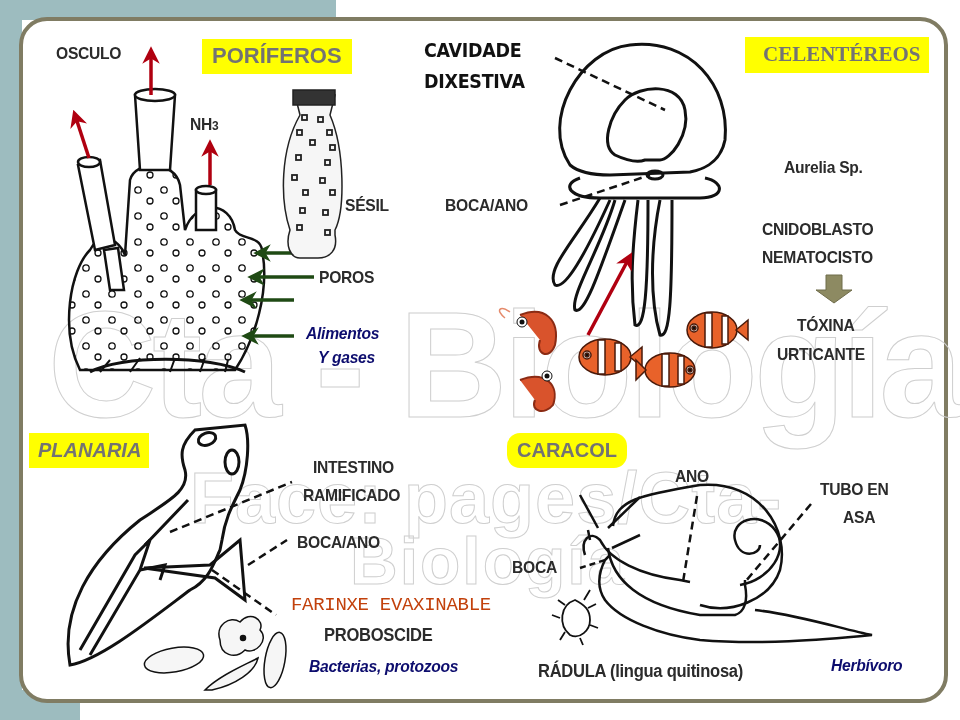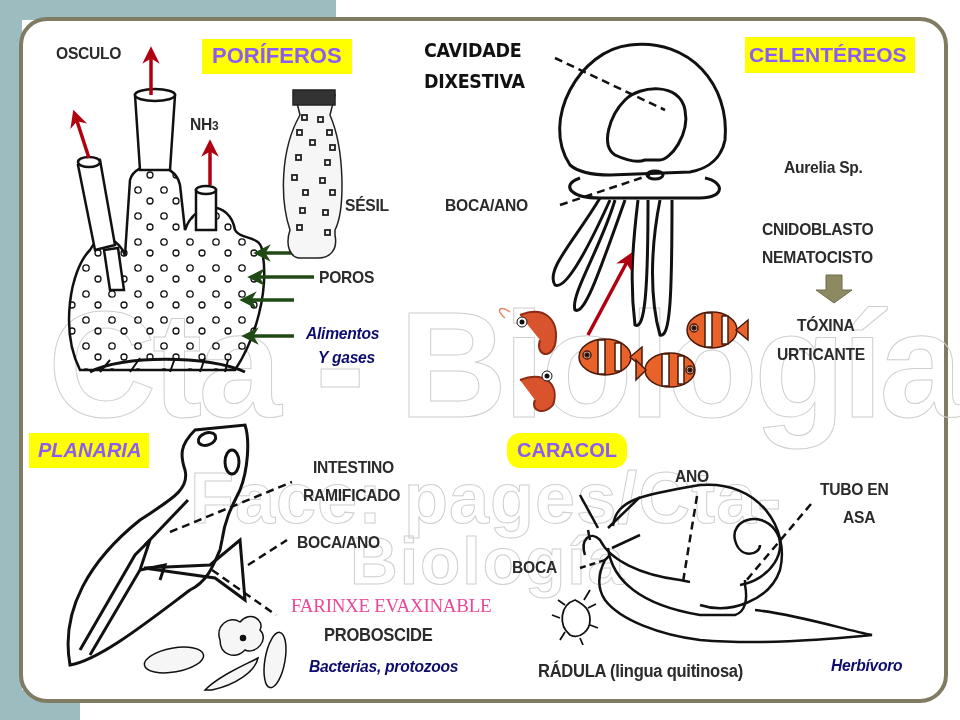--- a/index.html
+++ b/index.html
@@ -3,23 +3,23 @@
 <meta charset="utf-8">
 <style>
   html,body{margin:0;padding:0;}
   body{width:960px;height:720px;position:relative;overflow:hidden;background:#ffffff;font-family:"Liberation Sans",sans-serif;}
   .bg-top{position:absolute;left:0;top:0;width:336px;height:20px;background:#9dbcbf;}
   .bg-left{position:absolute;left:0;top:0;width:22px;height:720px;background:#9dbcbf;}
   .bg-bl{position:absolute;left:0;top:690px;width:80px;height:30px;background:#9dbcbf;}
   .panel{position:absolute;left:19px;top:17px;width:921px;height:678px;border:4px solid #807c63;border-radius:28px;background:#ffffff;overflow:hidden;}
   svg.art{position:absolute;left:0;top:0;width:960px;height:720px;}
   .lbl{position:absolute;font-weight:bold;color:#2b2b2b;font-size:17px;letter-spacing:-0.3px;line-height:1.15;white-space:nowrap;transform:scaleX(0.92);transform-origin:left top;}
-  .title{position:absolute;background:#ffff00;font-weight:bold;color:#8b5cf6;font-size:21px;padding:6px 8px 5px 8px;line-height:1;white-space:nowrap;}
+  .title{position:absolute;background:#ffff00;font-weight:bold;color:#737373;font-size:21px;padding:6px 8px 5px 8px;line-height:1;white-space:nowrap;}
   .blue{color:#0d0d6e;font-style:italic;}
-  .sans-plain{font-weight:normal;color:#ec4899;font-family:Liberation Serif, serif;font-size:19px;transform:none;}
+  .sans-plain{font-weight:normal;color:#c2410c;font-family:Liberation Mono, monospace;font-size:19px;transform:none;}
   .wm{position:absolute;font-family:"Liberation Sans",sans-serif;font-weight:bold;color:transparent;-webkit-text-stroke:1px #cfcfcf;white-space:nowrap;line-height:1;}
 </style>
 </head>
 <body>
 
 <div class="bg-top"></div>
 <div class="bg-left"></div>
 <div class="bg-bl"></div>
 <div class="panel"></div>
 
@@ -171,21 +171,21 @@
   <line x1="580" y1="568" x2="605" y2="560" stroke="#111" stroke-width="2.5" stroke-dasharray="6,4"></line>
   <line x1="697" y1="496" x2="683" y2="582" stroke="#111" stroke-width="2.5" stroke-dasharray="8,5"></line>
   <line x1="811" y1="504" x2="745" y2="582" stroke="#111" stroke-width="2.5" stroke-dasharray="8,5"></line>
   <g fill="none" stroke="#111" stroke-width="1.8">
     <path d="M575,600 C560,605 558,625 570,635 C580,640 590,630 590,620 C590,610 585,605 575,600 Z"></path>
     <path d="M565,605 L558,600 M560,618 L552,615 M565,632 L560,640 M580,638 L583,645 M590,625 L598,628 M588,608 L596,604 M584,600 L590,590"></path>
   </g>
 </svg>
 
 <div class="title" style="left:202px;top:39px;font-size:22px;padding:6px 10px 7px 10px;">PORÍFEROS</div>
-<div class="title" style="left:745px;top:37px;font-size:21px;padding:7px 8px 8px 4px;">CELENTÉREOS</div>
+<div class="title" style="left:745px;top:37px;font-size:21px;padding:7px 8px 8px 18px;font-family:Liberation Serif, serif;">CELENTÉREOS</div>
 <div class="title" style="left:29px;top:433px;font-size:20px;padding:7px 8px 8px 9px;font-style:italic;">PLANARIA</div>
 <div class="title" style="left:507px;top:433px;font-size:20px;padding:7px 10px 8px 10px;border-radius:13px;">CARACOL</div>
 
 <div class="lbl" style="left:56px;top:44px;">OSCULO</div>
 <div class="lbl" style="left:190px;top:115px;">
   <span>NH</span><span style="font-size:13px;">3</span>
 </div>
 <div class="lbl" style="left:345px;top:196px;">SÉSIL</div>
 <div class="lbl" style="left:319px;top:268px;">POROS</div>
 <div class="lbl blue" style="left:306px;top:324px;">Alimentos</div>

